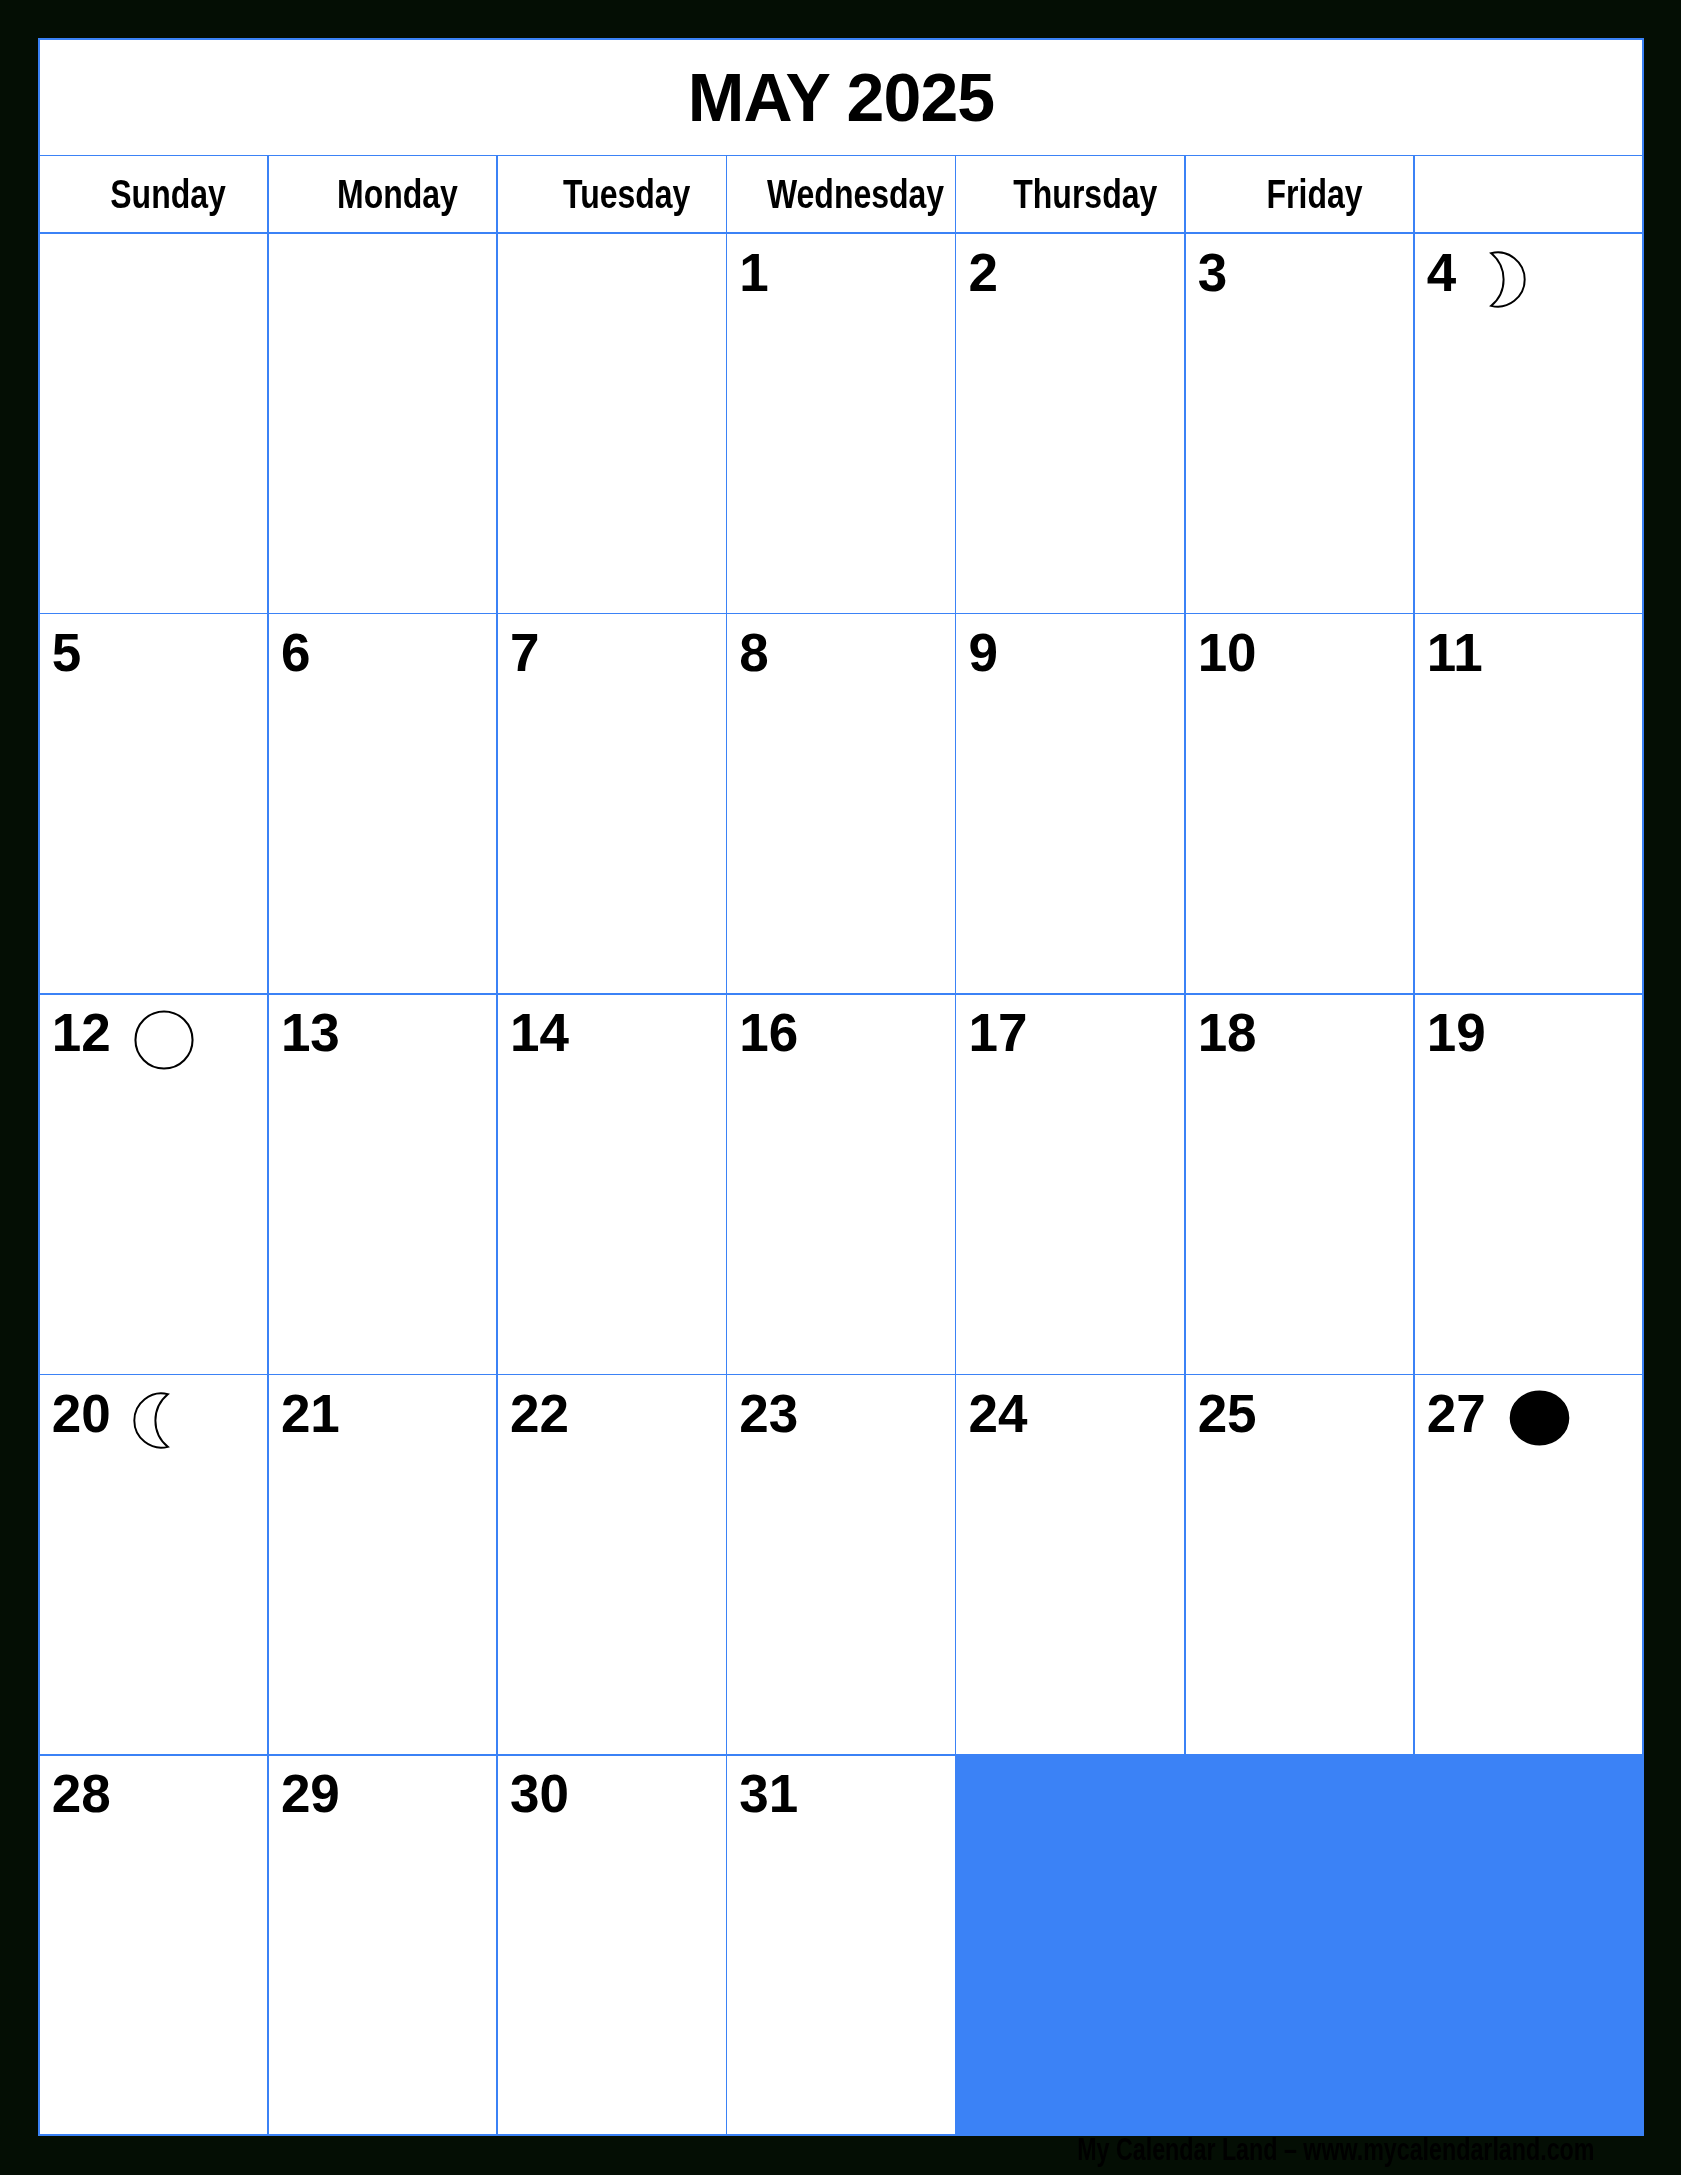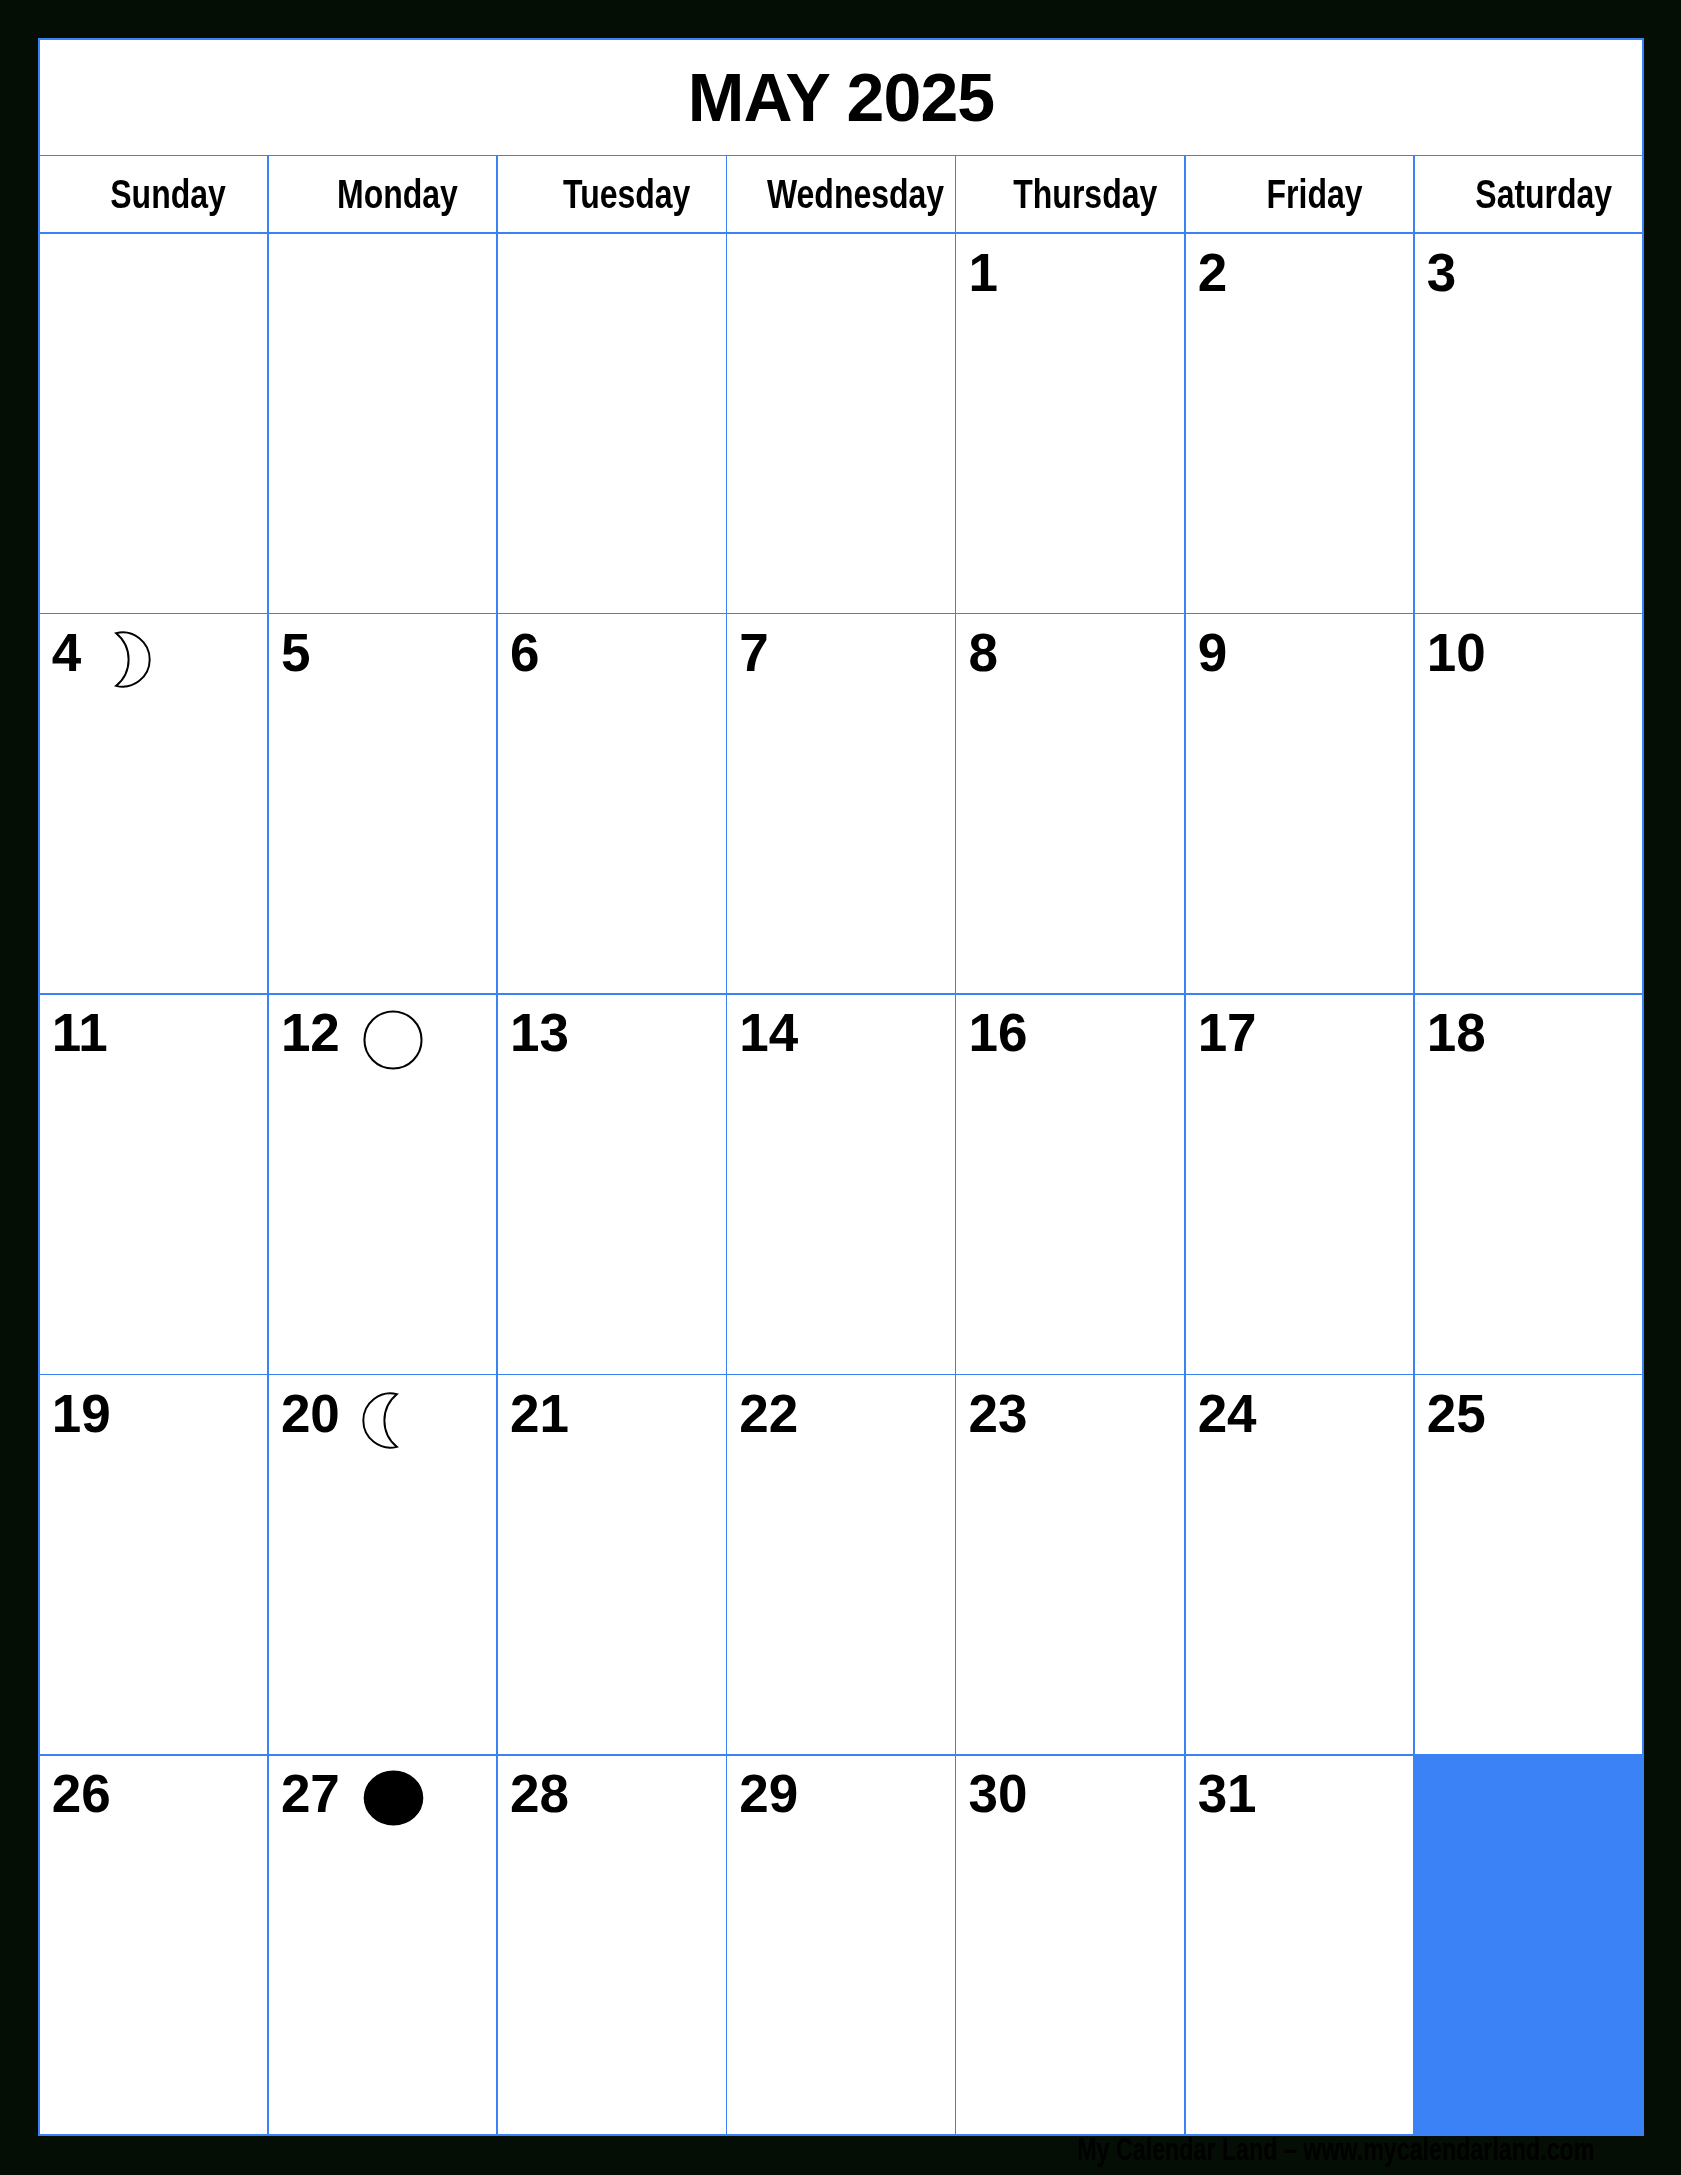--- a/index.html
+++ b/index.html
@@ -128,23 +128,20 @@
         </div>
         <div class="weekday-cell">
           <span class="weekday-label">Wednesday</span>
         </div>
         <div class="weekday-cell">
           <span class="weekday-label">Thursday</span>
         </div>
         <div class="weekday-cell">
           <span class="weekday-label">Friday</span>
         </div>
-        <div class="weekday-cell">
-          <span class="weekday-label">Saturday</span>
-        </div>
         <div class="day-cell"></div>
         <div class="day-cell"></div>
         <div class="day-cell"></div>
         <div class="day-cell"></div>
         <div class="day-cell">
           <span class="day-number">1</span>
         </div>
         <div class="day-cell">
           <span class="day-number">2</span>
         </div>
@@ -215,23 +212,20 @@
           <span class="day-number">22</span>
         </div>
         <div class="day-cell">
           <span class="day-number">23</span>
         </div>
         <div class="day-cell">
           <span class="day-number">24</span>
         </div>
         <div class="day-cell">
           <span class="day-number">25</span>
-        </div>
-        <div class="day-cell">
-          <span class="day-number">26</span>
         </div>
         <div class="day-cell">
           <span class="day-number">27</span>
           <svg viewBox="0 0 76 72" width="63" height="58" class="moon-icon">
             <ellipse cx="38" cy="36" rx="36" ry="33" fill="#000" stroke="#000" stroke-width="2"></ellipse>
           </svg>
         </div>
         <div class="day-cell">
           <span class="day-number">28</span>
         </div>

